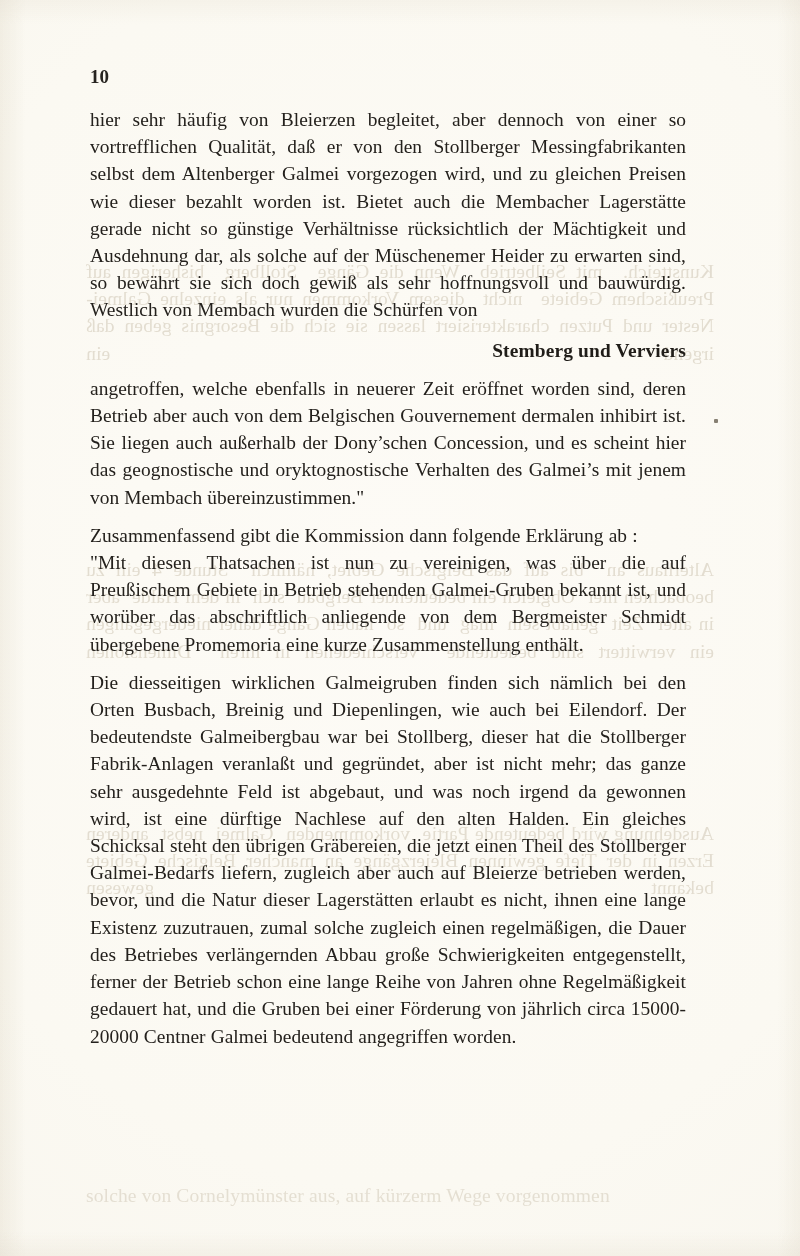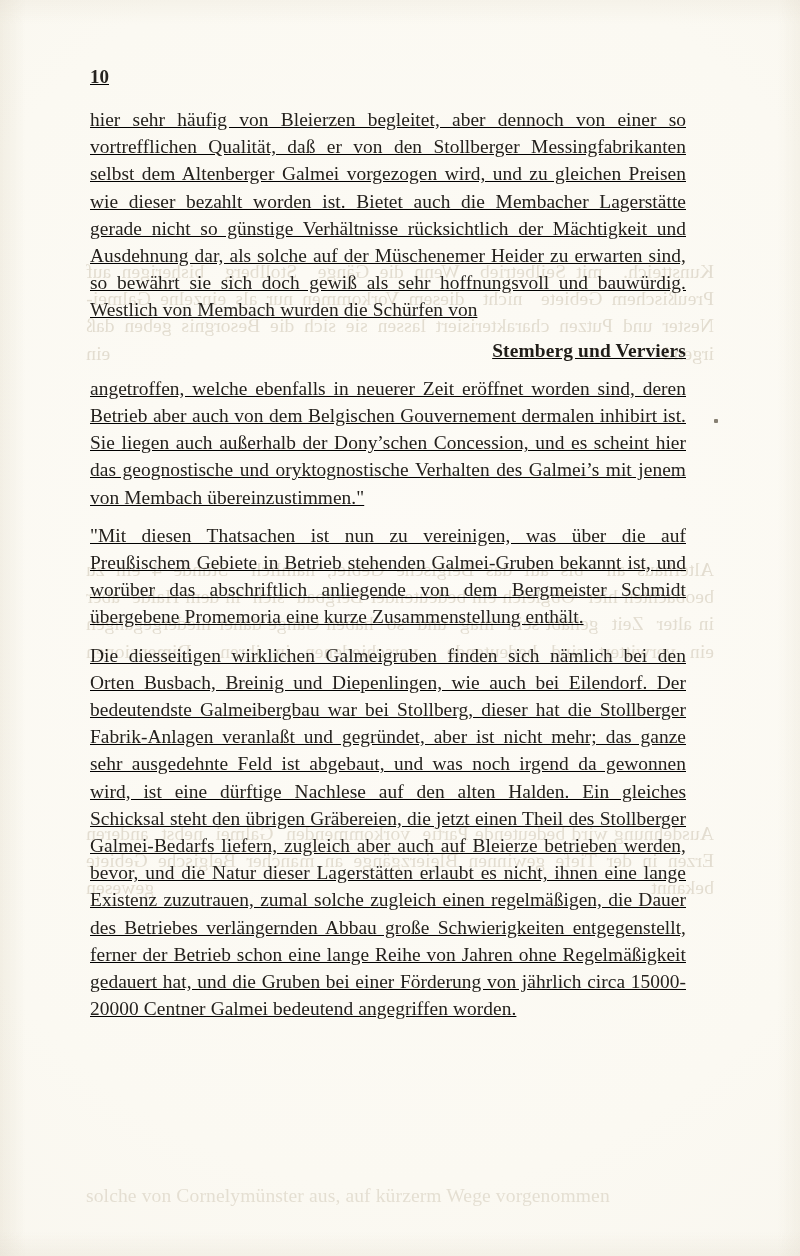--- a/index.html
+++ b/index.html
@@ -64,21 +64,20 @@
     text-align-last: left;
     opacity: 0.5;
   }
 
   
   .column {
     position: absolute;
     left: 90px;
     top: 66px;
     width: 596px;
-    text-decoration: underline;
   }
 
   .folio {
     font-weight: bold;
     font-size: 19px;
     line-height: 22px;
     color: #26231f;
     margin-bottom: 18px;
   }
 
@@ -138,20 +137,21 @@
     <div class="folio">10</div>
 
     <p class="para">hier sehr häufig von Bleierzen begleitet, aber dennoch von einer so vortrefflichen Qualität, daß er von den Stollberger Messingfabrikanten selbst dem Altenberger Galmei vorgezogen wird, und zu gleichen Preisen wie dieser bezahlt worden ist. Bietet auch die Membacher Lagerstätte gerade nicht so günstige Verhältnisse rücksichtlich der Mächtigkeit und Ausdehnung dar, als solche auf der Müschenemer Heider zu erwarten sind, so bewährt sie sich doch gewiß als sehr hoffnungsvoll und bauwürdig. Westlich von Membach wurden die Schürfen von</p>
 
     <div class="subhead">Stemberg und Verviers</div>
 
     <p class="para">angetroffen, welche ebenfalls in neuerer Zeit eröffnet worden sind, deren Betrieb aber auch von dem Belgischen Gouvernement dermalen inhibirt ist. Sie liegen auch außerhalb der Dony’schen Concession, und es scheint hier das geognostische und oryktognostische Verhalten des Galmei’s mit jenem von Membach übereinzustimmen."</p>
 
     <div class="gap-sm"></div>
 
+    <p class="para">Zusammenfassend gibt die Kommission dann folgende Erklärung ab :</p>
 
     <p class="para">"Mit diesen Thatsachen ist nun zu vereinigen, was über die auf Preußischem Gebiete in Betrieb stehenden Galmei-Gruben bekannt ist, und worüber das abschriftlich anliegende von dem Bergmeister Schmidt übergebene Promemoria eine kurze Zusammenstellung enthält.</p>
 
     <div class="gap-sm"></div>
 
     <p class="para">Die diesseitigen wirklichen Galmeigruben finden sich nämlich bei den Orten Busbach, Breinig und Diepenlingen, wie auch bei Eilendorf. Der bedeutendste Galmeibergbau war bei Stollberg, dieser hat die Stollberger Fabrik-Anlagen veranlaßt und gegründet, aber ist nicht mehr; das ganze sehr ausgedehnte Feld ist abgebaut, und was noch irgend da gewonnen wird, ist eine dürftige Nachlese auf den alten Halden. Ein gleiches Schicksal steht den übrigen Gräbereien, die jetzt einen Theil des Stollberger Galmei-Bedarfs liefern, zugleich aber auch auf Bleierze betrieben werden, bevor, und die Natur dieser Lagerstätten erlaubt es nicht, ihnen eine lange Existenz zuzutrauen, zumal solche zugleich einen regelmäßigen, die Dauer des Betriebes verlängernden Abbau große Schwierigkeiten entgegenstellt, ferner der Betrieb schon eine lange Reihe von Jahren ohne Regelmäßigkeit gedauert hat, und die Gruben bei einer Förderung von jährlich circa 15000-20000 Centner Galmei bedeutend angegriffen worden.</p>
 
   </div>
 
   <div class="speck"></div>

